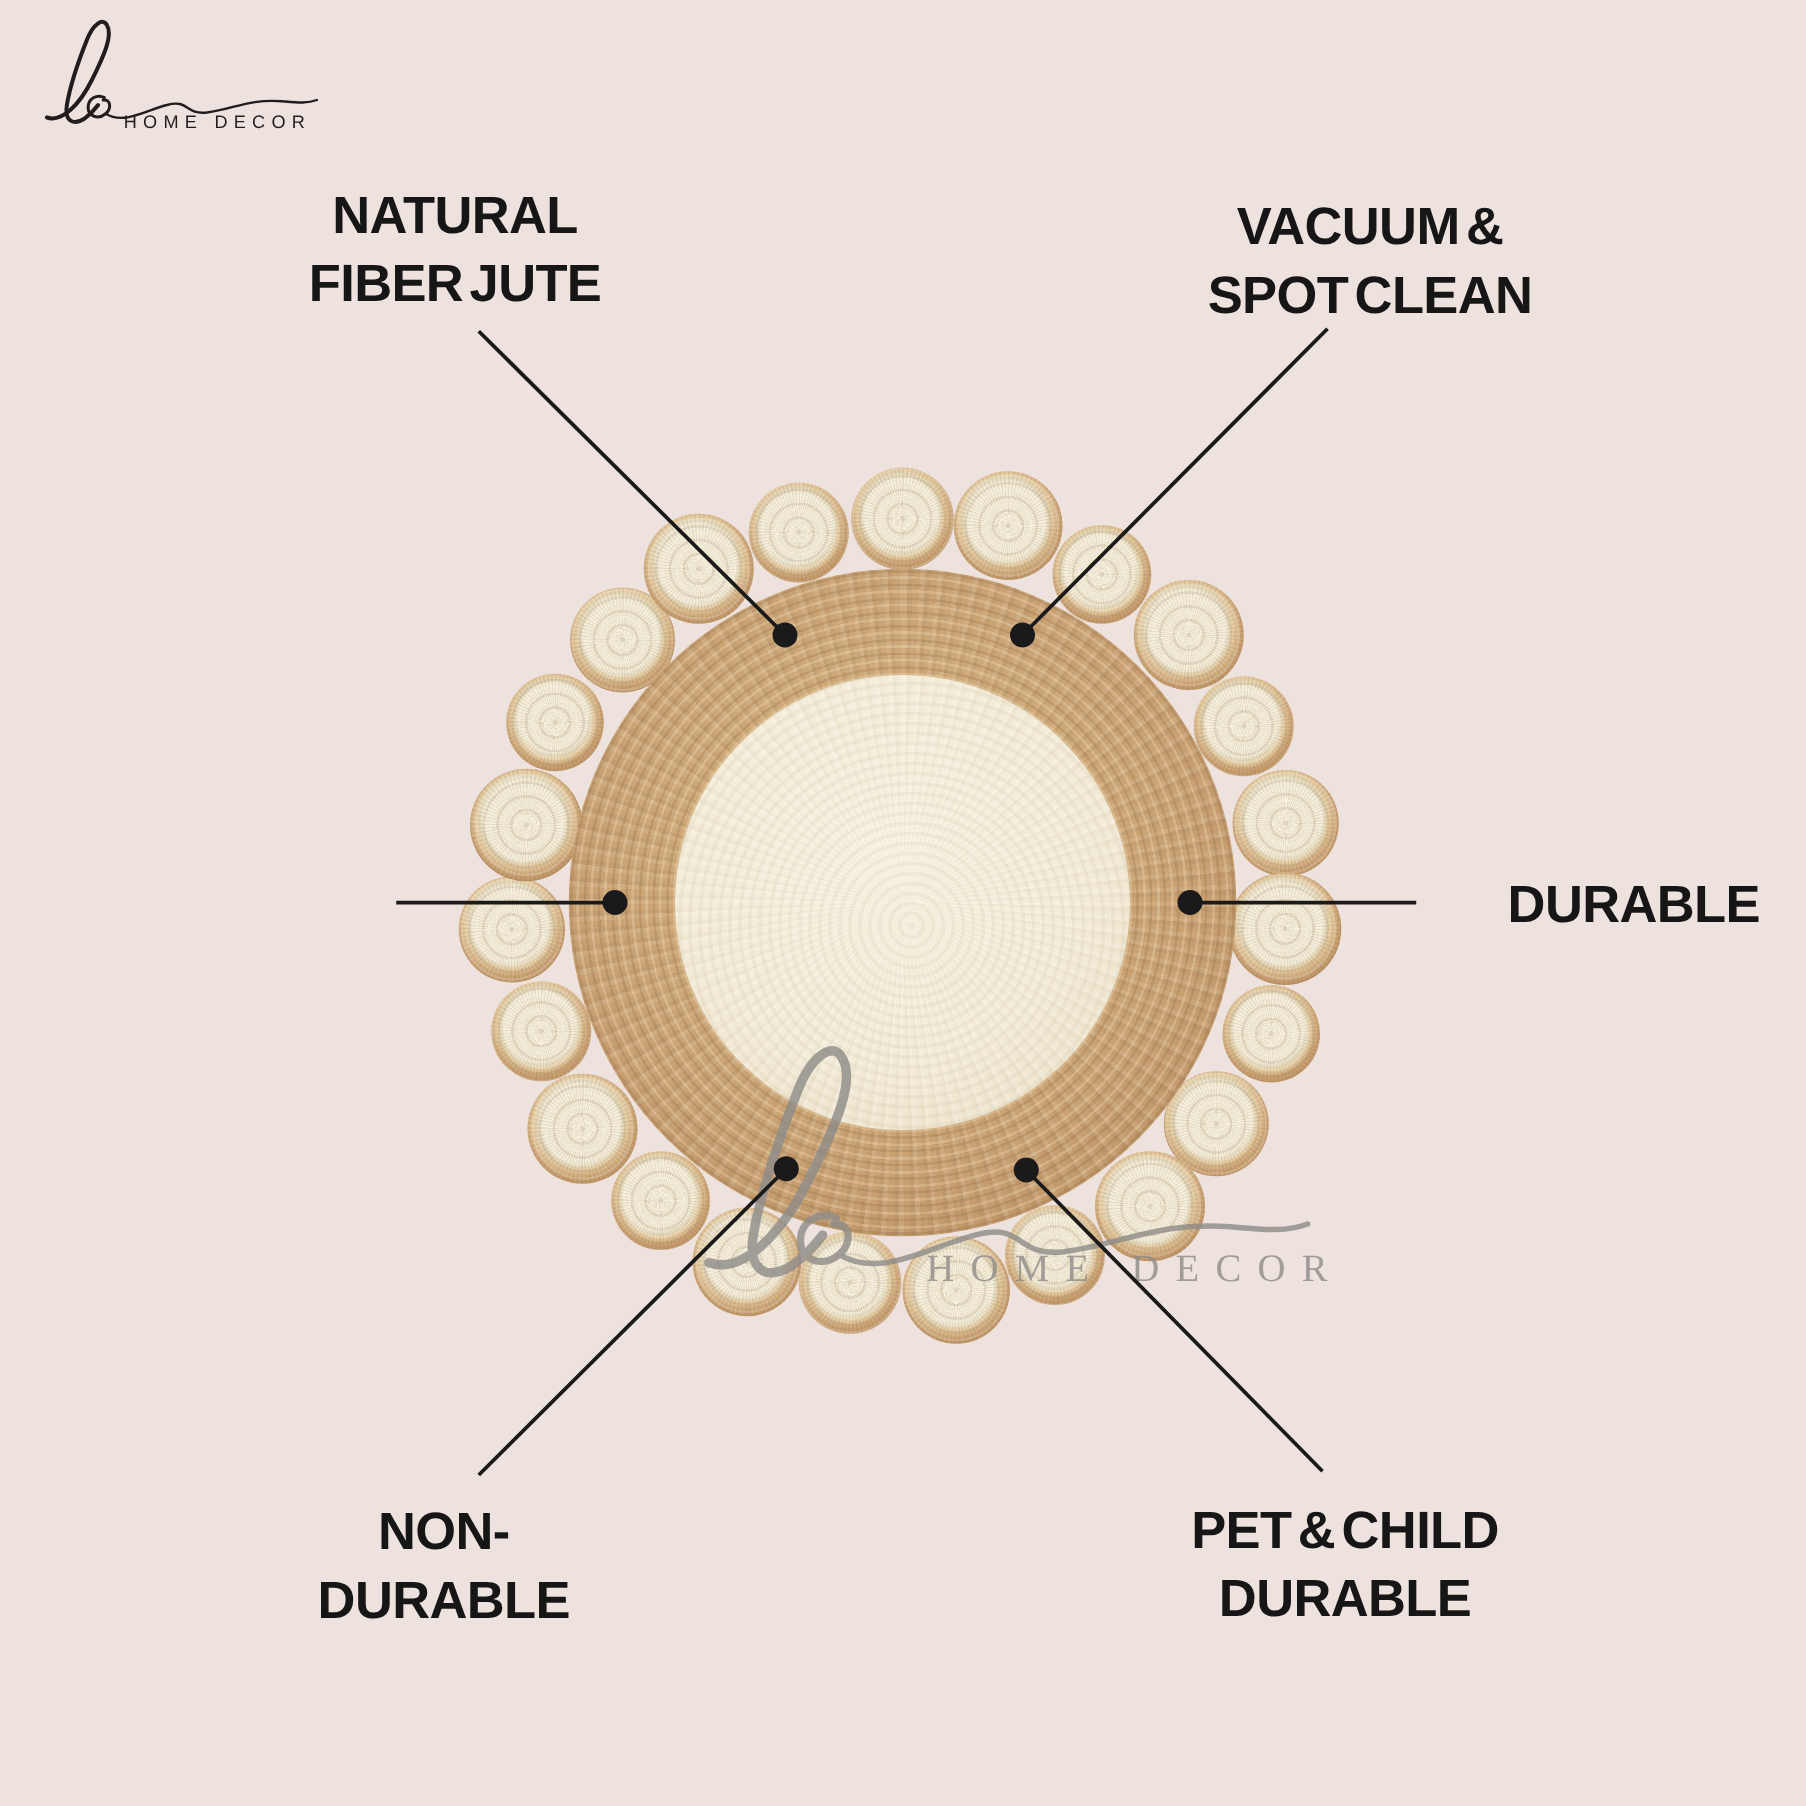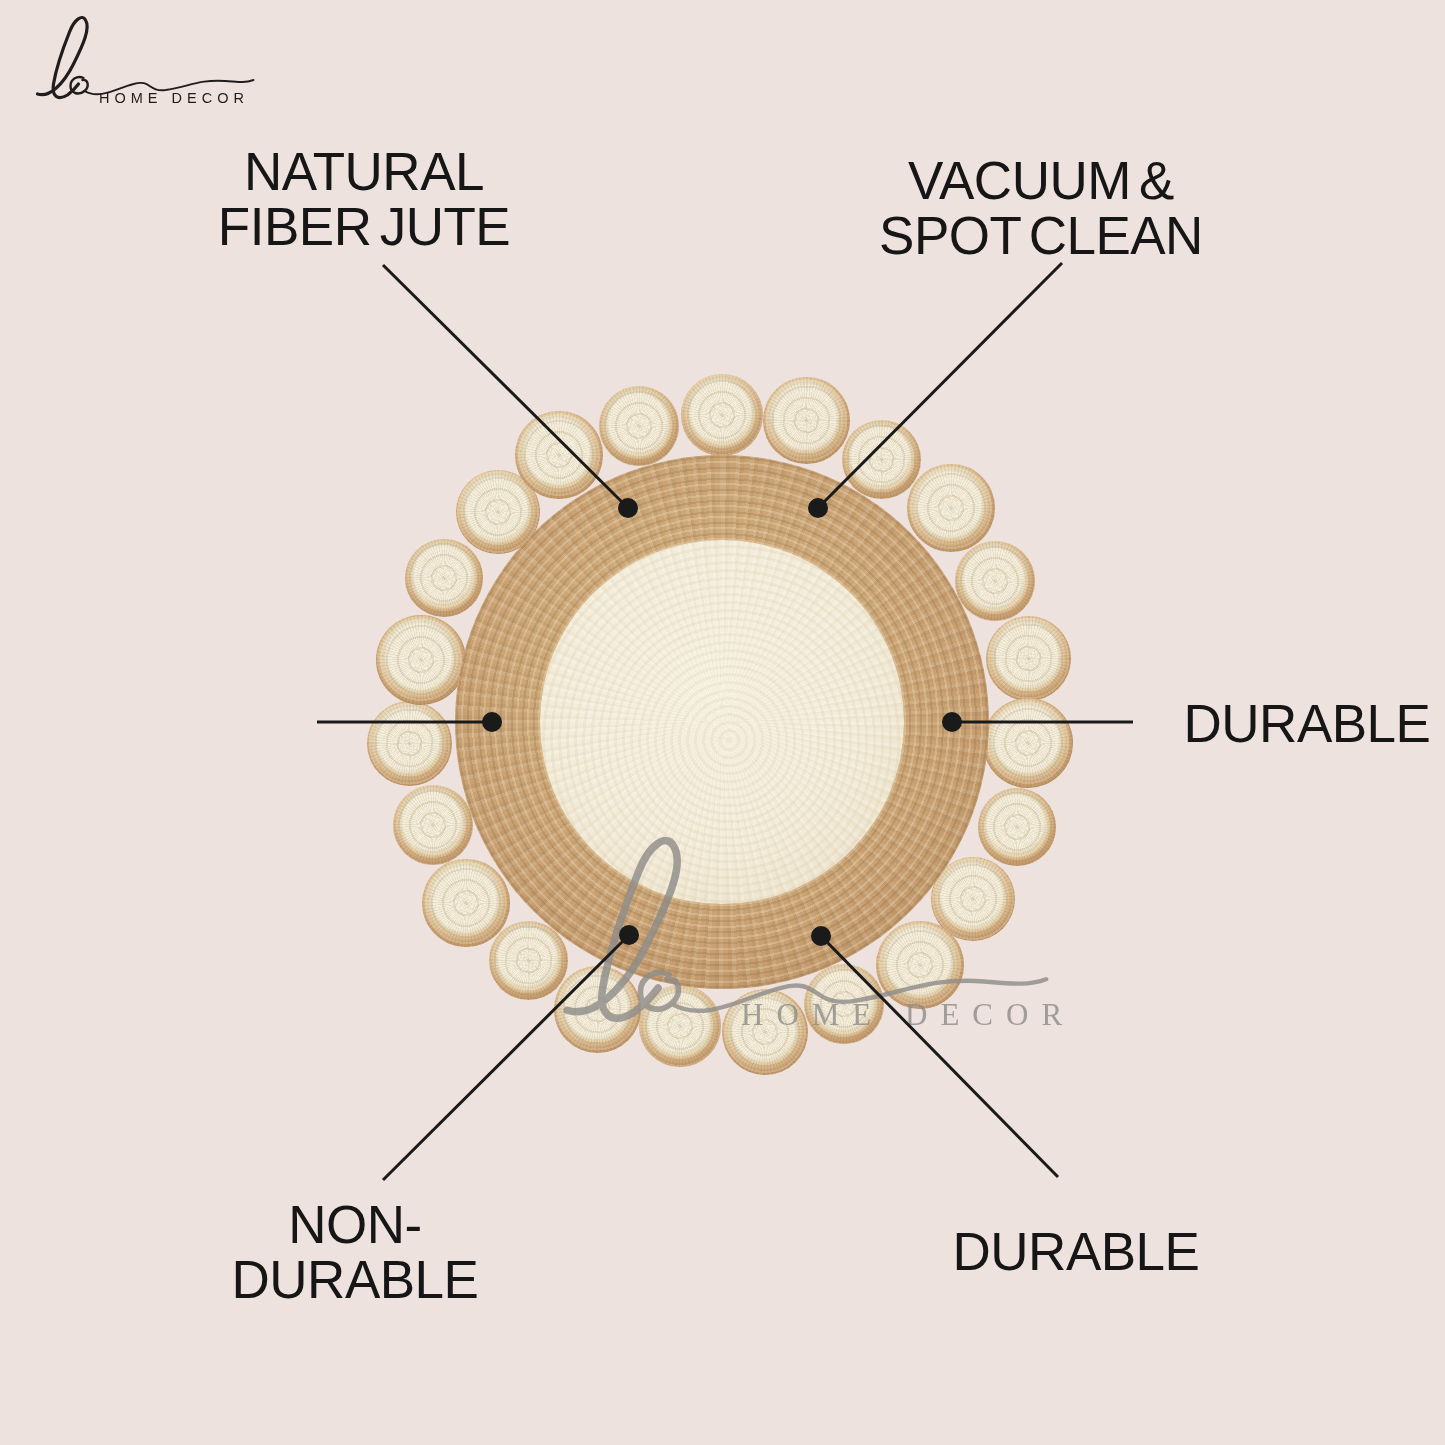--- a/index.html
+++ b/index.html
@@ -73,22 +73,22 @@
     position:absolute; left:196px; top:182px;
     font-size:31px; letter-spacing:13px; font-weight:400;
     color:var(--color-watermark,#8e8c89); white-space:nowrap;
     font-family:"Liberation Serif", serif;
   }
   
   #lines-svg{position:absolute; left:0; top:0; z-index:5;}
   .callout{
     position:absolute; z-index:6; transform:translate(-50%,-50%);
     text-align:center; color:var(--color-text,#161616);
-    font-size:53px; line-height:55px; letter-spacing:-.5px; word-spacing:-6px;
-    white-space:nowrap; font-weight:400;
+    font-size:42px; line-height:55px; letter-spacing:-.5px; word-spacing:-6px;
+    white-space:nowrap; font-weight:700;
   }
 </style>
 </head>
 <body>
 
 <div class="canvas" style="--color-background: #ede2de; --color-text: #161616; --color-line: #1a1a1a; --color-jute: #c8a072; --color-jute-dark: #a87f52; --color-jute-light: #e6cda4; --color-cream: #f3ecd9; --color-cream-shadow: #e2d7ba; --color-watermark: #8e8c89; --color-logo: #211d1e;">
 
   <div class="logo">
     <svg width="235" height="100" viewBox="0 0 230 100" fill="none">
       <path d="M10 88 C 22 92, 36 78, 46 58 C 56 38, 63 22, 58 14 C 55 8, 47 13, 42 26 C 34 46, 28 66, 26 78 C 24 90, 30 95, 40 89 C 44 86, 48 82, 51 78" stroke="#211d1e" stroke-width="3.2" stroke-linecap="round"></path>
@@ -149,27 +149,28 @@
       <line x1="383" y1="1180" x2="629" y2="935" stroke="#1a1a1a" stroke-width="3"></line>
       <circle cx="629" cy="935" r="10" fill="#1a1a1a"></circle>
       <line x1="1058" y1="1177" x2="821" y2="936" stroke="#1a1a1a" stroke-width="3"></line>
       <circle cx="821" cy="936" r="10" fill="#1a1a1a"></circle>
     </svg>
 
 <div class="callout" style="left: 364px; top: 199px;">
       <div>NATURAL</div>
       <div>FIBER JUTE</div>
     </div>
-    <div class="callout" style="left: 1041px; top: 208px;">
+    <div class="callout" style="left: 1096px; top: 208px;">
       <div>VACUUM &amp;</div>
       <div>SPOT CLEAN</div>
     </div>
     <div class="callout" style="left: 1271px; top: 723px; margin-left: 36px;">
       <div>DURABLE</div>
     </div>
     <div class="callout" style="left: 355px; top: 1252px;">
       <div>NON-</div>
       <div>DURABLE</div>
     </div>
     <div class="callout" style="left: 1076px; top: 1251px;">
+      <div>PET &amp; CHILD</div>
       <div>DURABLE</div>
     </div>
   </div>
 
 </body></html>

